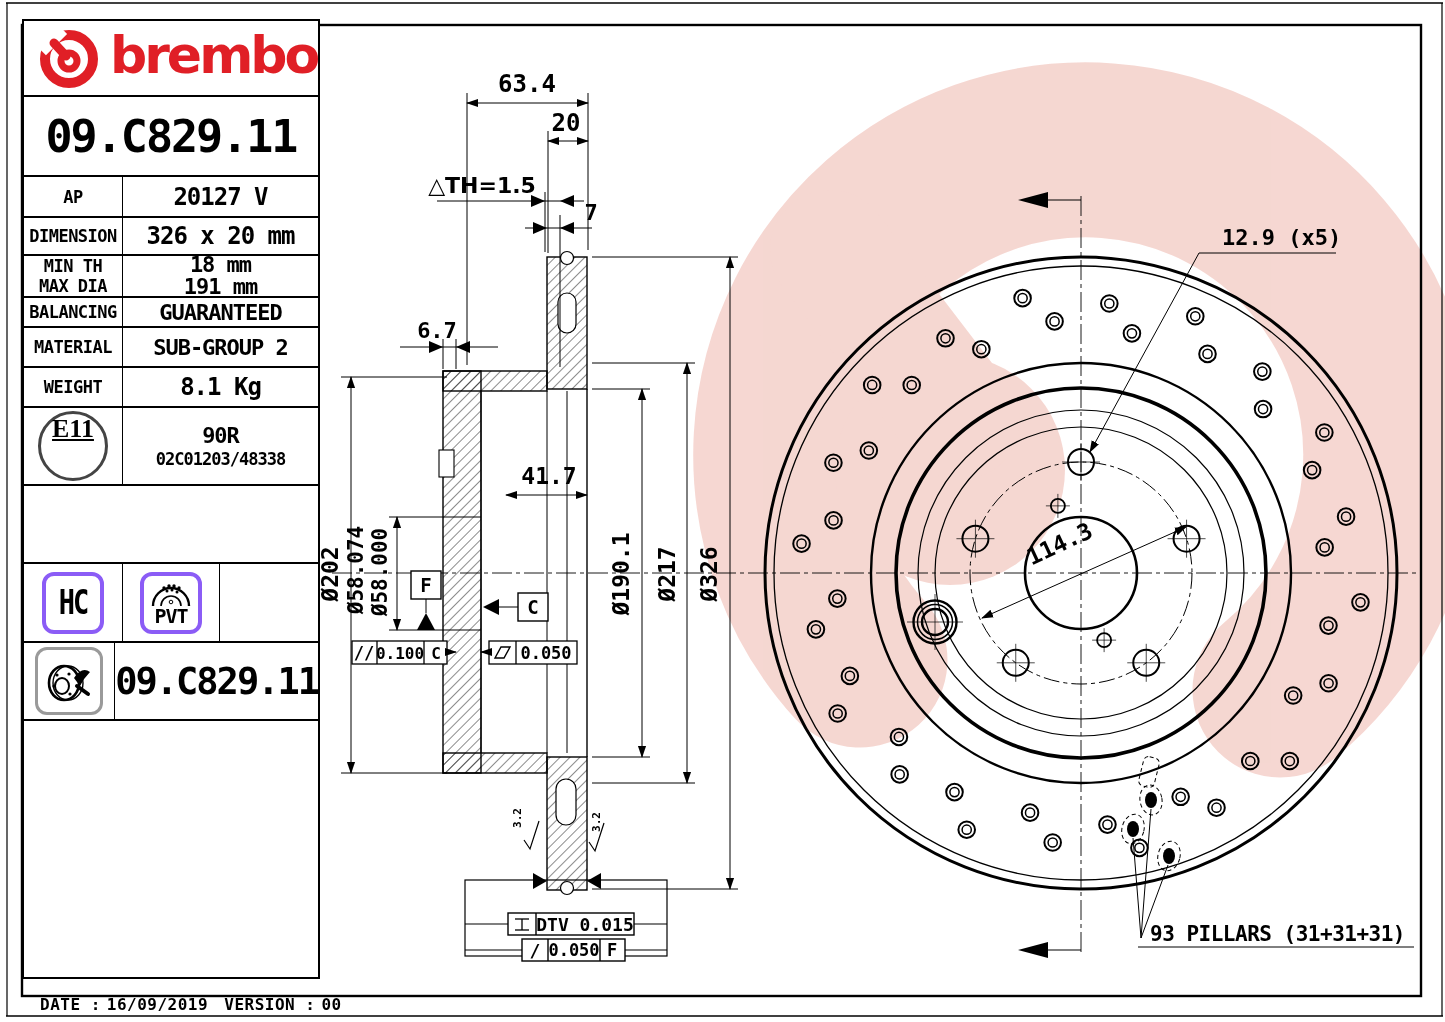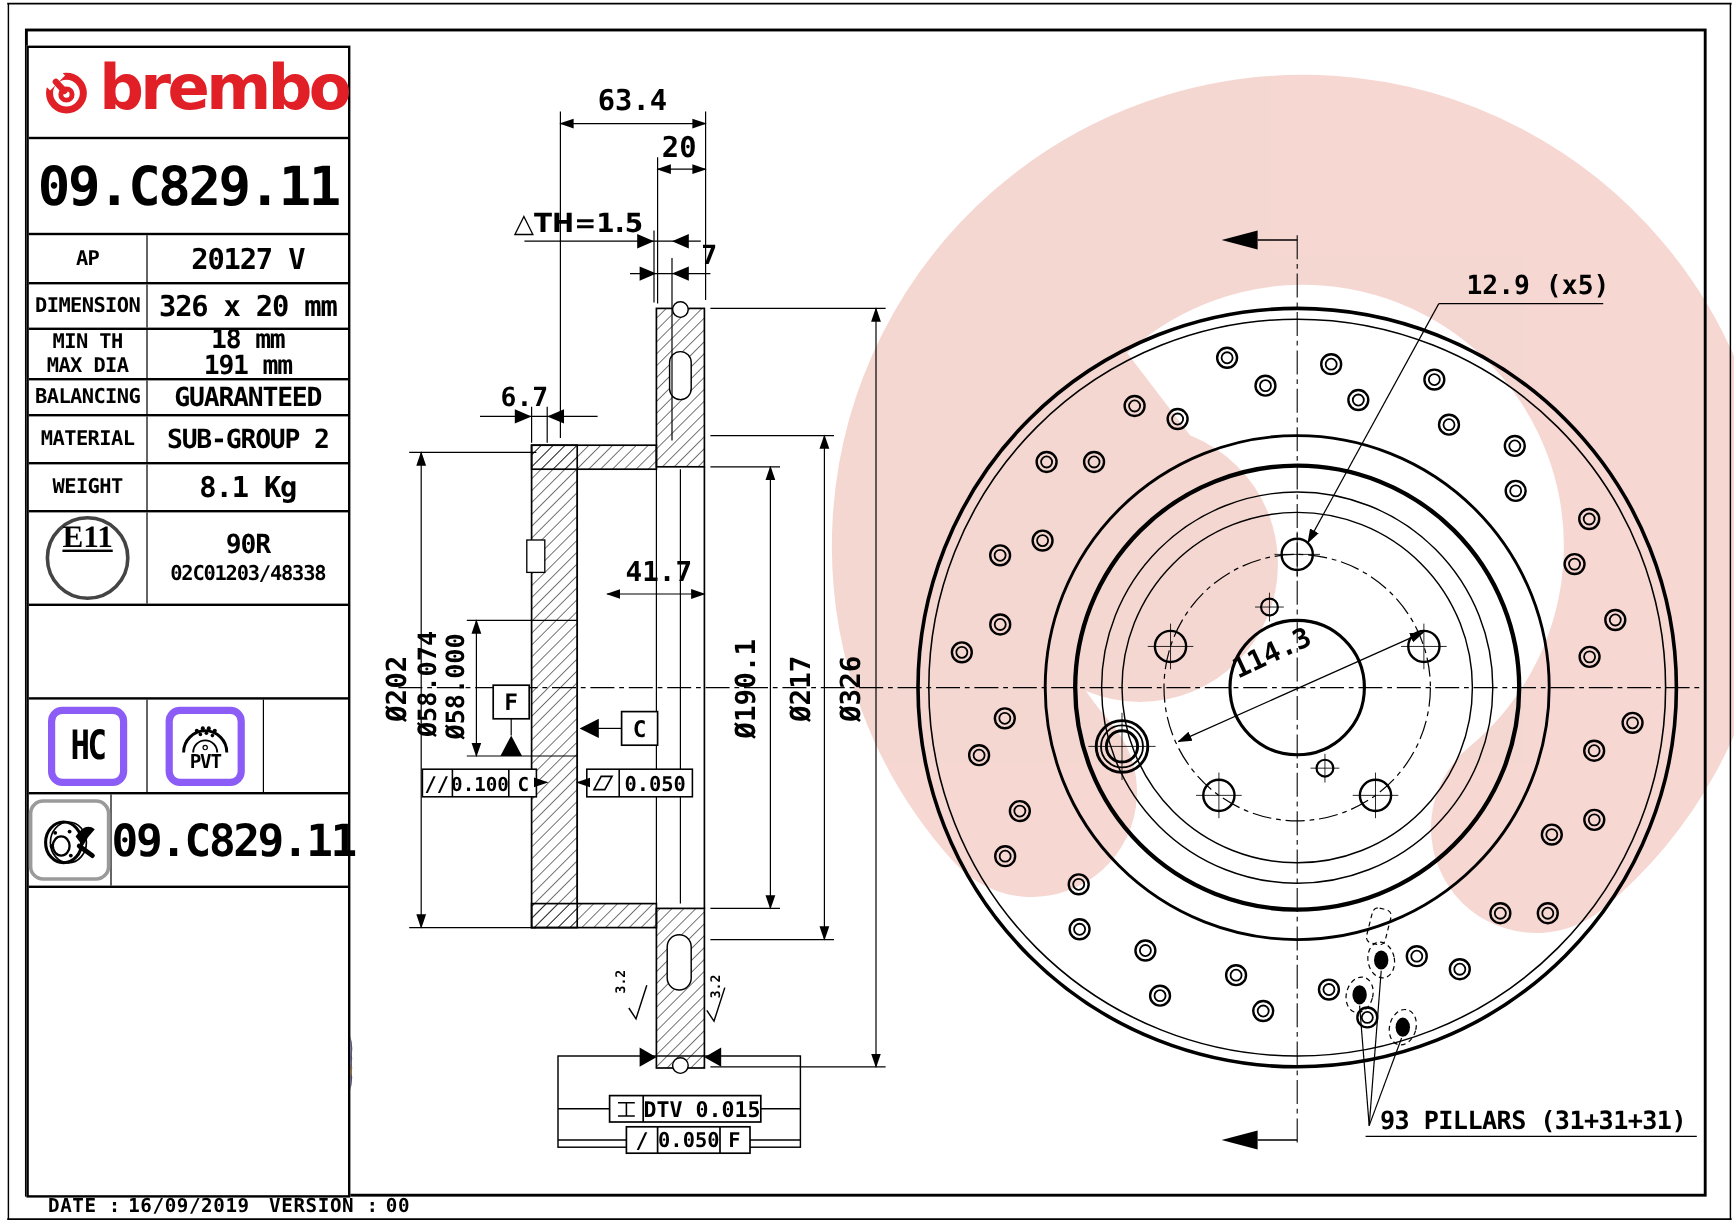--- a/index.html
+++ b/index.html
@@ -1,43 +1,43 @@
 <!DOCTYPE html>
 <html style="--brand-red: #e01f26; --wm: #f5d3cd;"><head>
 <meta charset="utf-8">
 <style>
   :root{ --brand-red:#e01f26; --wm:#f5d3cd; --ink:#000; }
   html,body{margin:0;padding:0;background:#fff;}
   #sheet{position:relative;width:1445px;height:1022px;background:#fff;overflow:hidden;
          font-family:"DejaVu Sans Mono","Liberation Mono",monospace;color:var(--ink);}
   #dwg{position:absolute;left:0;top:0;}
   
-  #panel{position:absolute;left:22px;top:38px;width:270px;height:960px;background:#fff;
+  #panel{position:absolute;left:22px;top:19px;width:298px;height:960px;background:#fff;
          border:2px solid #000;box-sizing:border-box;display:flex;flex-direction:column;z-index:2;}
   .row{display:flex;border-bottom:2px solid #000;box-sizing:border-box;flex:0 0 auto;align-items:stretch;}
   .row:last-child{border-bottom:none;}
   .lcell{width:99px;border-right:1.5px solid #000;box-sizing:border-box;display:flex;
          flex-direction:column;align-items:center;justify-content:center;}
   .vcell{flex:1;display:flex;flex-direction:column;align-items:center;justify-content:center;}
   .lab{font-weight:bold;font-size:17px;letter-spacing:-0.5px;text-align:right;}
   .val{font-weight:bold;font-size:24px;letter-spacing:-1px;}
   .val.small{font-size:22px;}
   .brandrow{height:74px;display:flex;align-items:center;padding-left:12px;border-bottom:2px solid #000;}
   .brandtext{font-family:"DejaVu Sans","Liberation Sans",sans-serif;font-weight:bold;
              font-size:52px;color:var(--brand-red);letter-spacing:-3px;line-height:1;margin-left:8px;margin-top:-6px;}
   .pnrow{height:78px;display:flex;align-items:center;justify-content:center;border-bottom:2px solid #000;}
   .pn{font-weight:bold;font-size:45px;letter-spacing:-2px;}
   .pn2{font-weight:bold;font-size:37px;letter-spacing:-2px;}
   .e11circle{width:64px;height:64px;border:3px solid #444;border-radius:50%;display:flex;
              align-items:flex-start;justify-content:center;font-family:"Liberation Serif","DejaVu Serif",serif;
              font-weight:bold;font-size:26px;text-decoration:underline;}
-  .badge{width:54px;height:54px;border:6px solid #8b5cf6;border-radius:12px;display:flex;
+  .badge{width:54px;height:54px;border:4px solid #8b5cf6;border-radius:12px;display:flex;
          align-items:center;justify-content:center;flex-direction:column;}
   .hc{font-weight:bold;font-size:27px;letter-spacing:-2px;transform:scaleY(1.25);}
-  .pvtlbl{font-weight:bold;font-size:16px;letter-spacing:-1px;line-height:1;margin-top:-2px;}
+  .pvtlbl{font-weight:bold;font-size:20px;letter-spacing:-1px;line-height:1;margin-top:-2px;}
   #datefoot{position:absolute;left:40px;top:995px;font-weight:bold;font-size:16px;letter-spacing:0.5px;z-index:2;}
   #datefoot span{margin-right:6px;text-align:right;}
   .iconbox{width:62px;height:62px;border:3px solid #9a9a9a;border-radius:12px;display:flex;
            align-items:center;justify-content:center;}
   svg text{font-family:"DejaVu Sans Mono","Liberation Mono",monospace;font-weight:bold;fill:#000;}
   svg text.tri{font-family:"DejaVu Sans","Liberation Sans",sans-serif;}
 </style>
 </head>
 <body>
 

